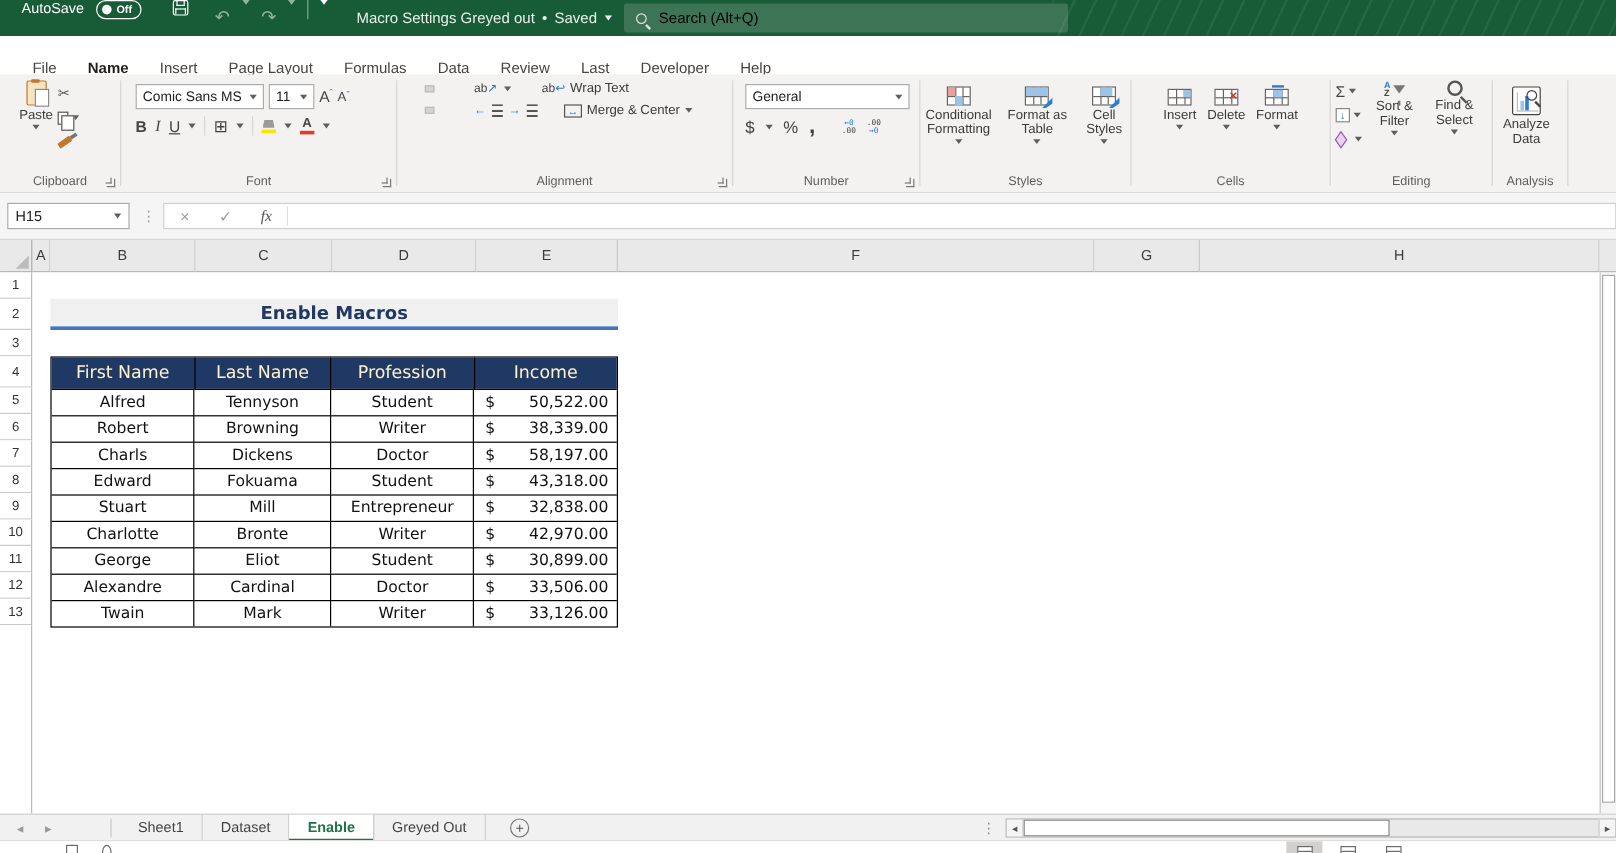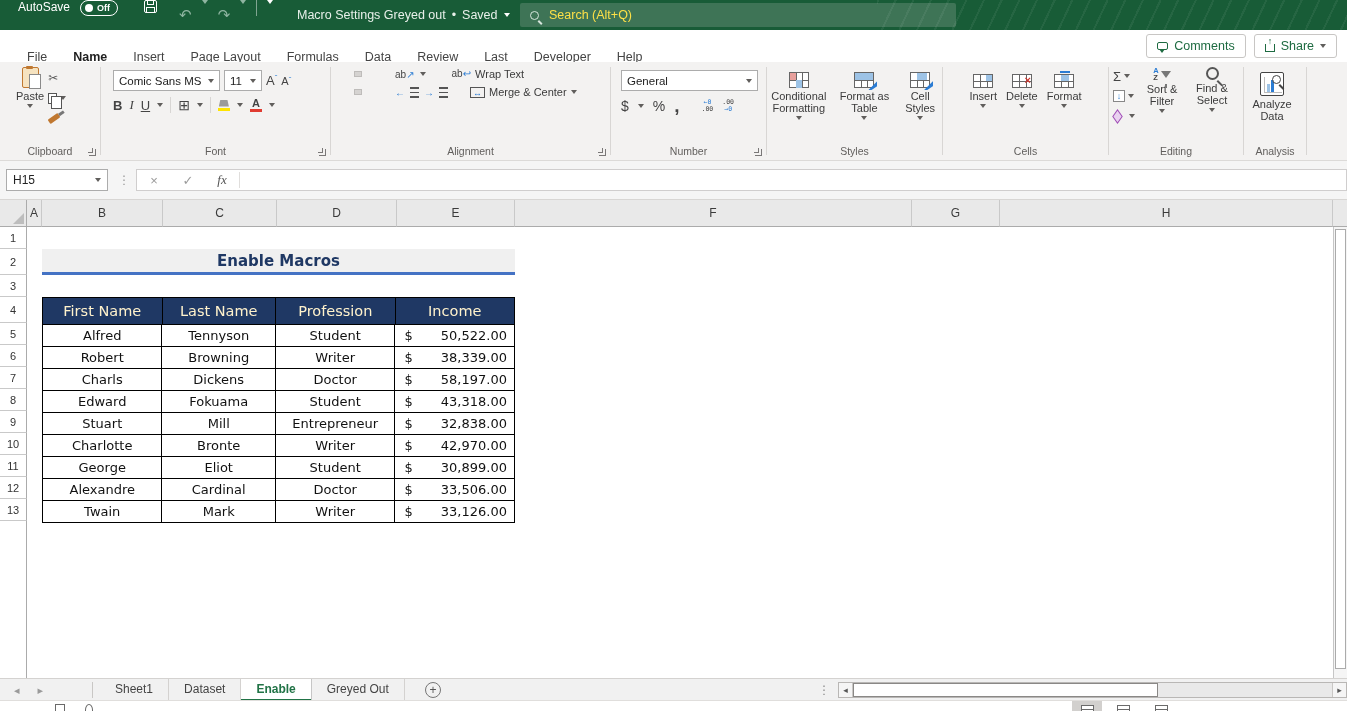--- a/index.html
+++ b/index.html
@@ -19,22 +19,22 @@
   .toggle .tstate { font-size:9px; font-weight:bold; color:#fff; }
   .floppy { width:13px; height:13px; border:1.6px solid #fff; border-radius:2px; position:relative; }
   .floppy::before { content:""; position:absolute; left:2px; top:-1px; width:5px; height:4px; border:1px solid #fff; border-top:none; }
   .floppy::after { content:""; position:absolute; left:1px; bottom:0; width:7px; height:4px; border:1px solid #fff; border-bottom:none; }
   .tb-glyph { font-size:15px; line-height:30px; }
   .dim { color:#8FB5A1; }
   .vline { width:1px; height:16px; background:rgba(255,255,255,0.45); }
   .chev { width:0; height:0; border-left:3.5px solid transparent; border-right:3.5px solid transparent; border-top:4px solid #605E5C; display:inline-block; }
   .chev.w { border-top-color:#fff; } .chev.dimc { border-top-color:#8FB5A1; }
   .tb-title { position:absolute; left:297px; top:0; height:30px; display:flex; align-items:center; gap:6px; font-size:12.5px; color:#e8f0ea; }
-  .tb-search { position:absolute; left:520px; top:3px; width:436px; height:24px; background:#3E7456; border-radius:2px;
-    display:flex; align-items:center; gap:10px; padding:0 10px; color:#fde047; font-size:12.5px; }
+  .tb-search { position:absolute; left:520px; top:3px; width:370px; height:24px; background:#3E7456; border-radius:2px;
+    display:flex; align-items:center; gap:10px; padding:0 10px; color:#000000; font-size:12.5px; }
   .mag { width:9px; height:9px; border:1.5px solid #D6E5DC; border-radius:50%; position:relative; flex:0 0 auto; }
   .mag::after { content:""; position:absolute; left:8px; top:8px; width:5px; height:1.5px; background:#D6E5DC; transform:rotate(45deg); transform-origin:0 0; }
   .tb-right { position:absolute; right:8px; top:0; height:30px; display:flex; align-items:center; gap:18px; z-index:2; }
   .tb-user { font-size:12.5px; color:#fff; }
   .avatar { width:22px; height:22px; border-radius:50%; background:#7B4A42; color:#F3DBD4; font-size:10px; font-weight:bold;
     display:flex; align-items:center; justify-content:center; }
   .winbox { width:13px; height:11px; border:1.3px solid #fff; display:flex; align-items:center; justify-content:center; font-size:8px; }
   .restore { width:10px; height:10px; border:1.3px solid #fff; position:relative; background:#185C37; }
   .restore::before { content:""; position:absolute; left:2px; top:-4px; width:9px; height:9px; border:1.3px solid #fff; border-left:none; border-bottom:none; }
 
@@ -228,31 +228,20 @@
         <div class="rtab active">Name</div>
         <div class="rtab">Insert</div>
         <div class="rtab">Page Layout</div>
         <div class="rtab">Formulas</div>
         <div class="rtab">Data</div>
         <div class="rtab">Review</div>
         <div class="rtab">Last</div>
         <div class="rtab">Developer</div>
         <div class="rtab">Help</div>
       </div>
-    <div class="top-actions">
-      <span class="pillbtn">
-          <span class="cmt-icon"></span>
-          <span>Comments</span>
-        </span>
-      <span class="pillbtn">
-          <span class="share-icon"></span>
-          <span>Share</span>
-          <span class="chev"></span>
-        </span>
-    </div>
   </div>
 
   <div id="ribbon">
 
     <div class="grp" style="left:0;width:100px">
       <div style="display:flex;gap:4px;padding-left:16px">
         <div class="bigbtn">
           <span class="paste-icon"></span>
           <span class="biglabel">Paste</span>
           <span class="chev"></span>

